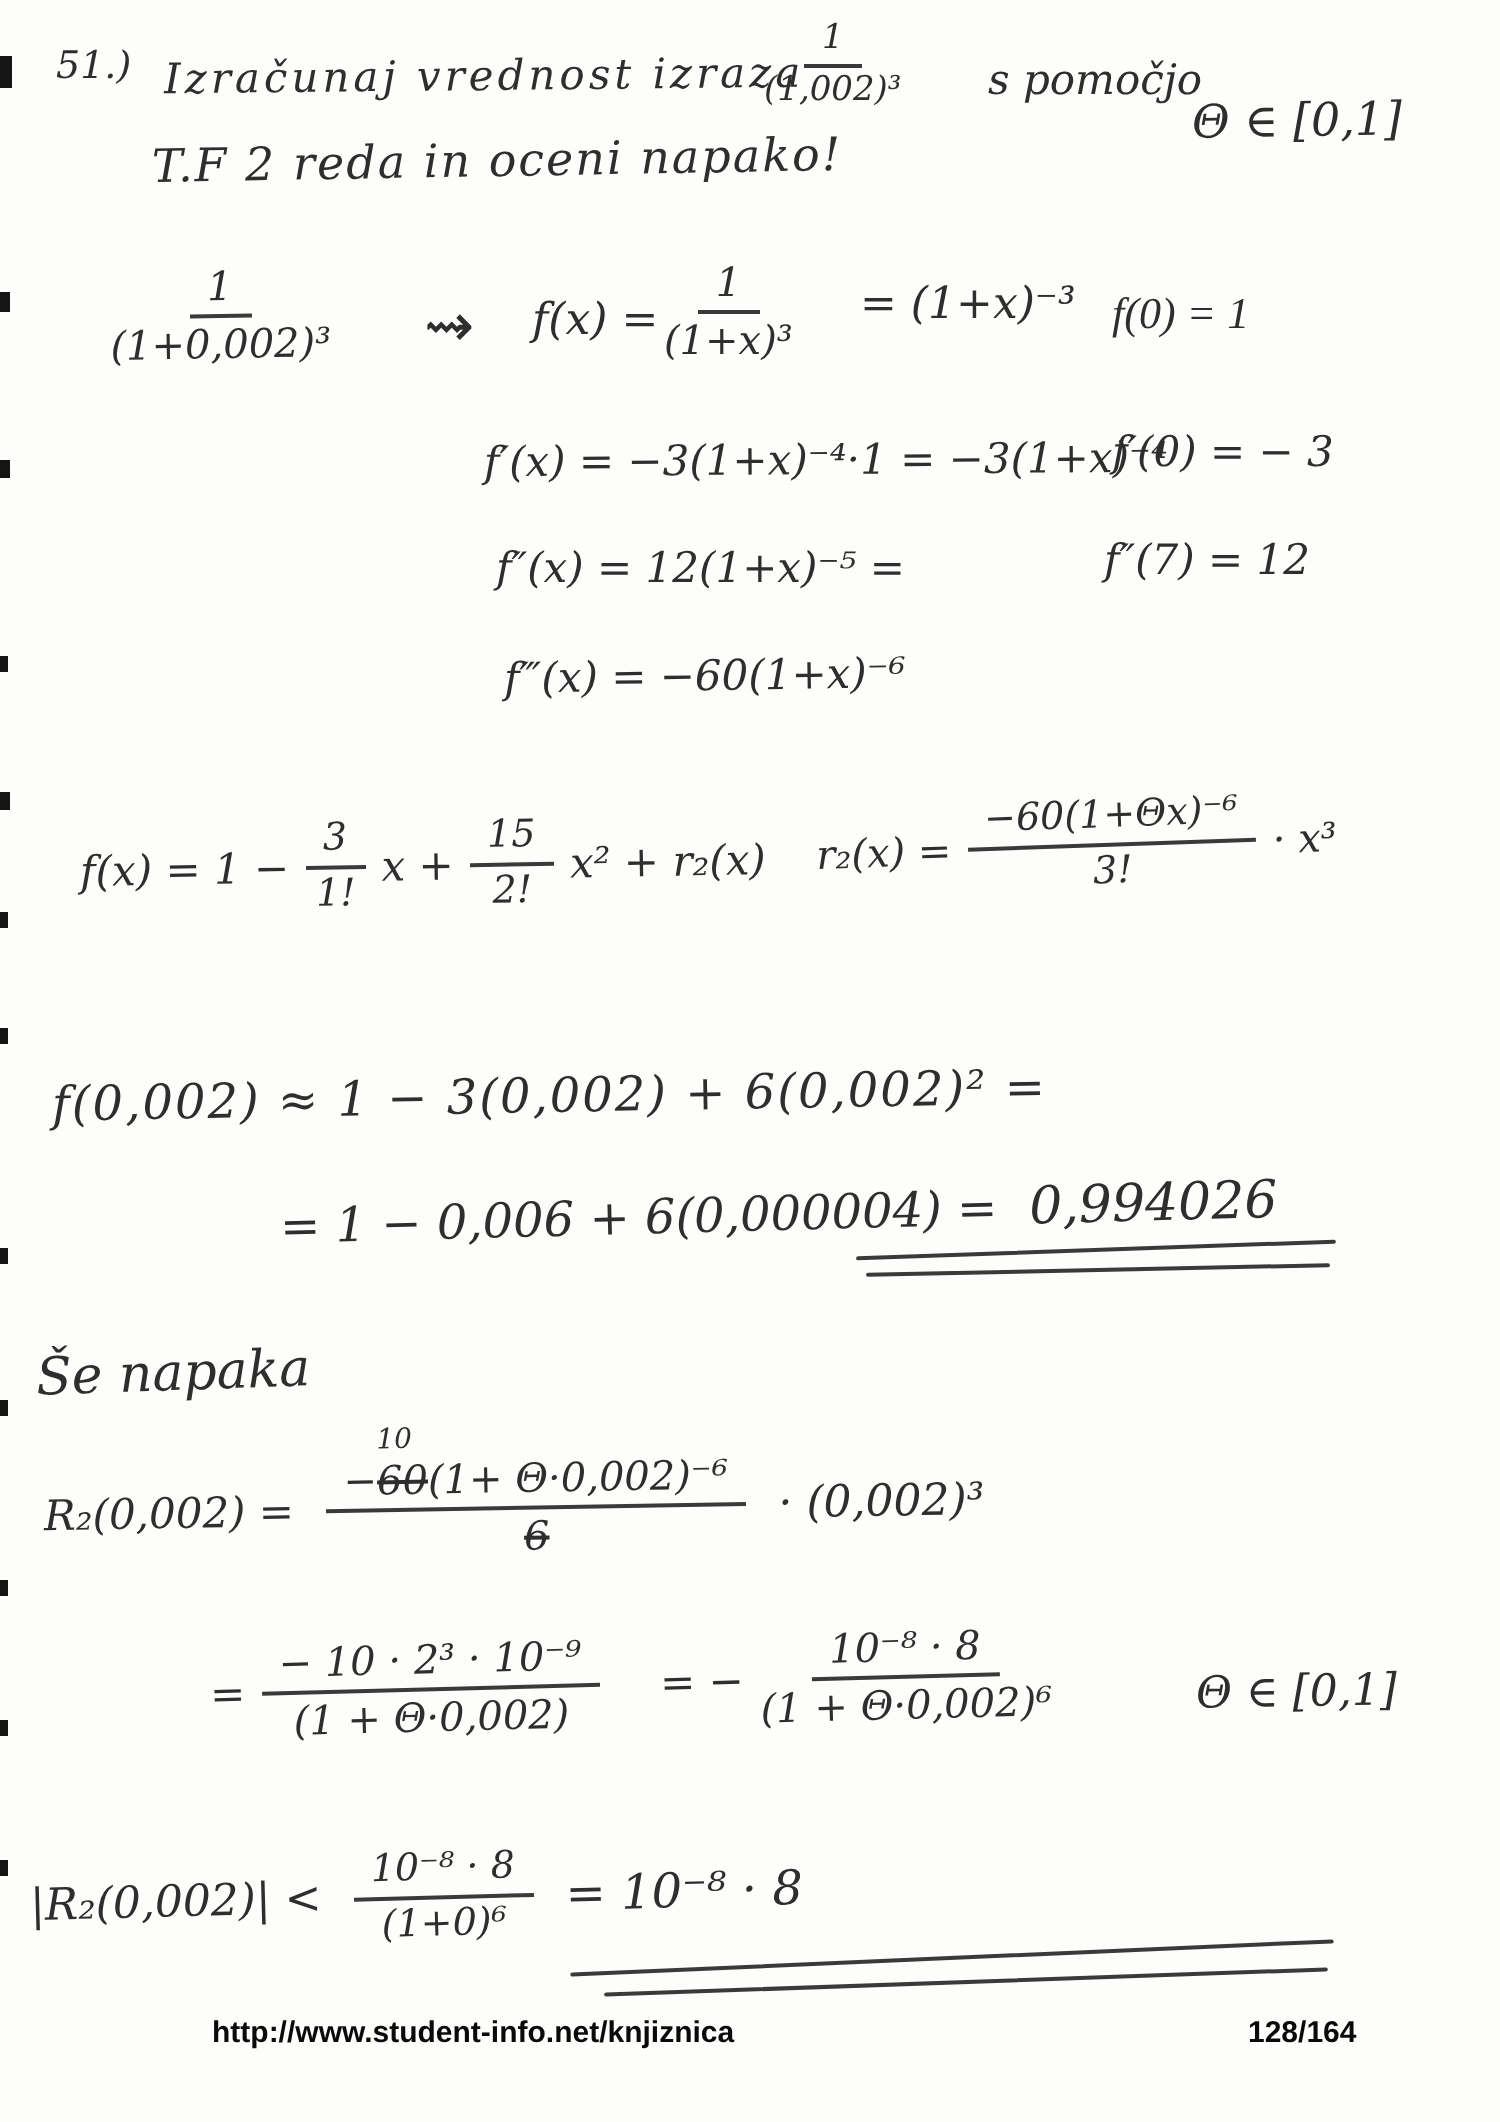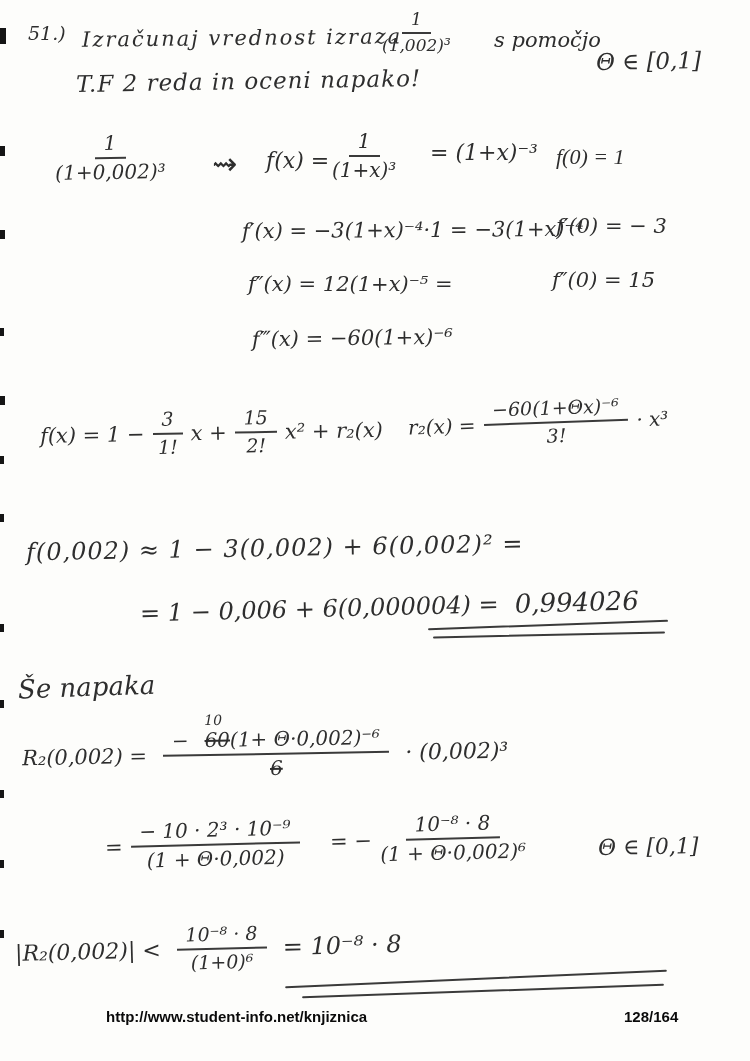--- a/index.html
+++ b/index.html
@@ -7,21 +7,21 @@
     width:750px; height:1061px; position:relative;
     background:#fdfdfb; overflow:hidden;
     font-family:"DejaVu Serif", serif;
   }
   .hw { font-style:italic; color:#2e2e2e; }
   .row { position:absolute; display:flex; align-items:center; white-space:nowrap; }
   .frac { display:inline-flex; flex-direction:column; align-items:center; text-align:center; line-height:1.15; }
   .frac > .num { padding:0 9px 2px; border-bottom:2px solid #3a3a3a; }
   .frac > .den { padding-top:2px; }
   .strike { text-decoration:line-through; text-decoration-thickness:2px; }
-  .corr { position:relative; display:inline-block;margin-left:16px; }
+  .corr { position:relative; display:inline-block; }
   .corr > .above { position:absolute; top:-17px; left:0; font-size:14px; }
   .sans-glyph { font-family:"DejaVu Sans", sans-serif; font-style:normal; color:#2e2e2e; }
   .ink-line { position:absolute; background:#3a3a3a; height:2px; border-radius:2px; }
   .edge { position:absolute; background:#151515; left:0; }
   .footer { position:absolute; font-family:"Liberation Sans", sans-serif; font-weight:bold; color:#0a0a0a; font-size:15px;margin-left:16px; }
   .gap-s { margin-left:8px; } .gap-m { margin-left:16px; } .gap-l { margin-left:30px; }
 </style>
 </head>
 <body>
 
@@ -88,21 +88,21 @@
 <div class="row hw" style="left:242px;top:218px;font-size:21px;transform:rotate(-0.4deg);">
     <span>f′(x) = −3(1+x)⁻⁴·1 = −3(1+x)⁻⁴</span>
   </div>
 <div class="row hw" style="left:556px;top:214px;font-size:21px;">
     <span>f′(0) = − 3</span>
   </div>
 <div class="row hw" style="left:248px;top:272px;font-size:21px;">
     <span>f″(x) = 12(1+x)⁻⁵ =</span>
   </div>
 <div class="row hw" style="left:552px;top:268px;font-size:21px;">
-    <span>f″(0) = 15</span>
+    <span>f″(7) = 12</span>
   </div>
 <div class="row hw" style="left:252px;top:326px;font-size:21px;transform:rotate(-0.8deg);">
     <span>f‴(x) = −60(1+x)⁻⁶</span>
   </div>
 
 <div class="row hw" style="left:40px;top:408px;font-size:21px;transform:rotate(-1deg);">
   <span>f(x) = 1 −</span>
   <span class="frac gap-s" style="font-size:19px;">
     <span class="num">3</span>
     <span class="den">1!</span>

